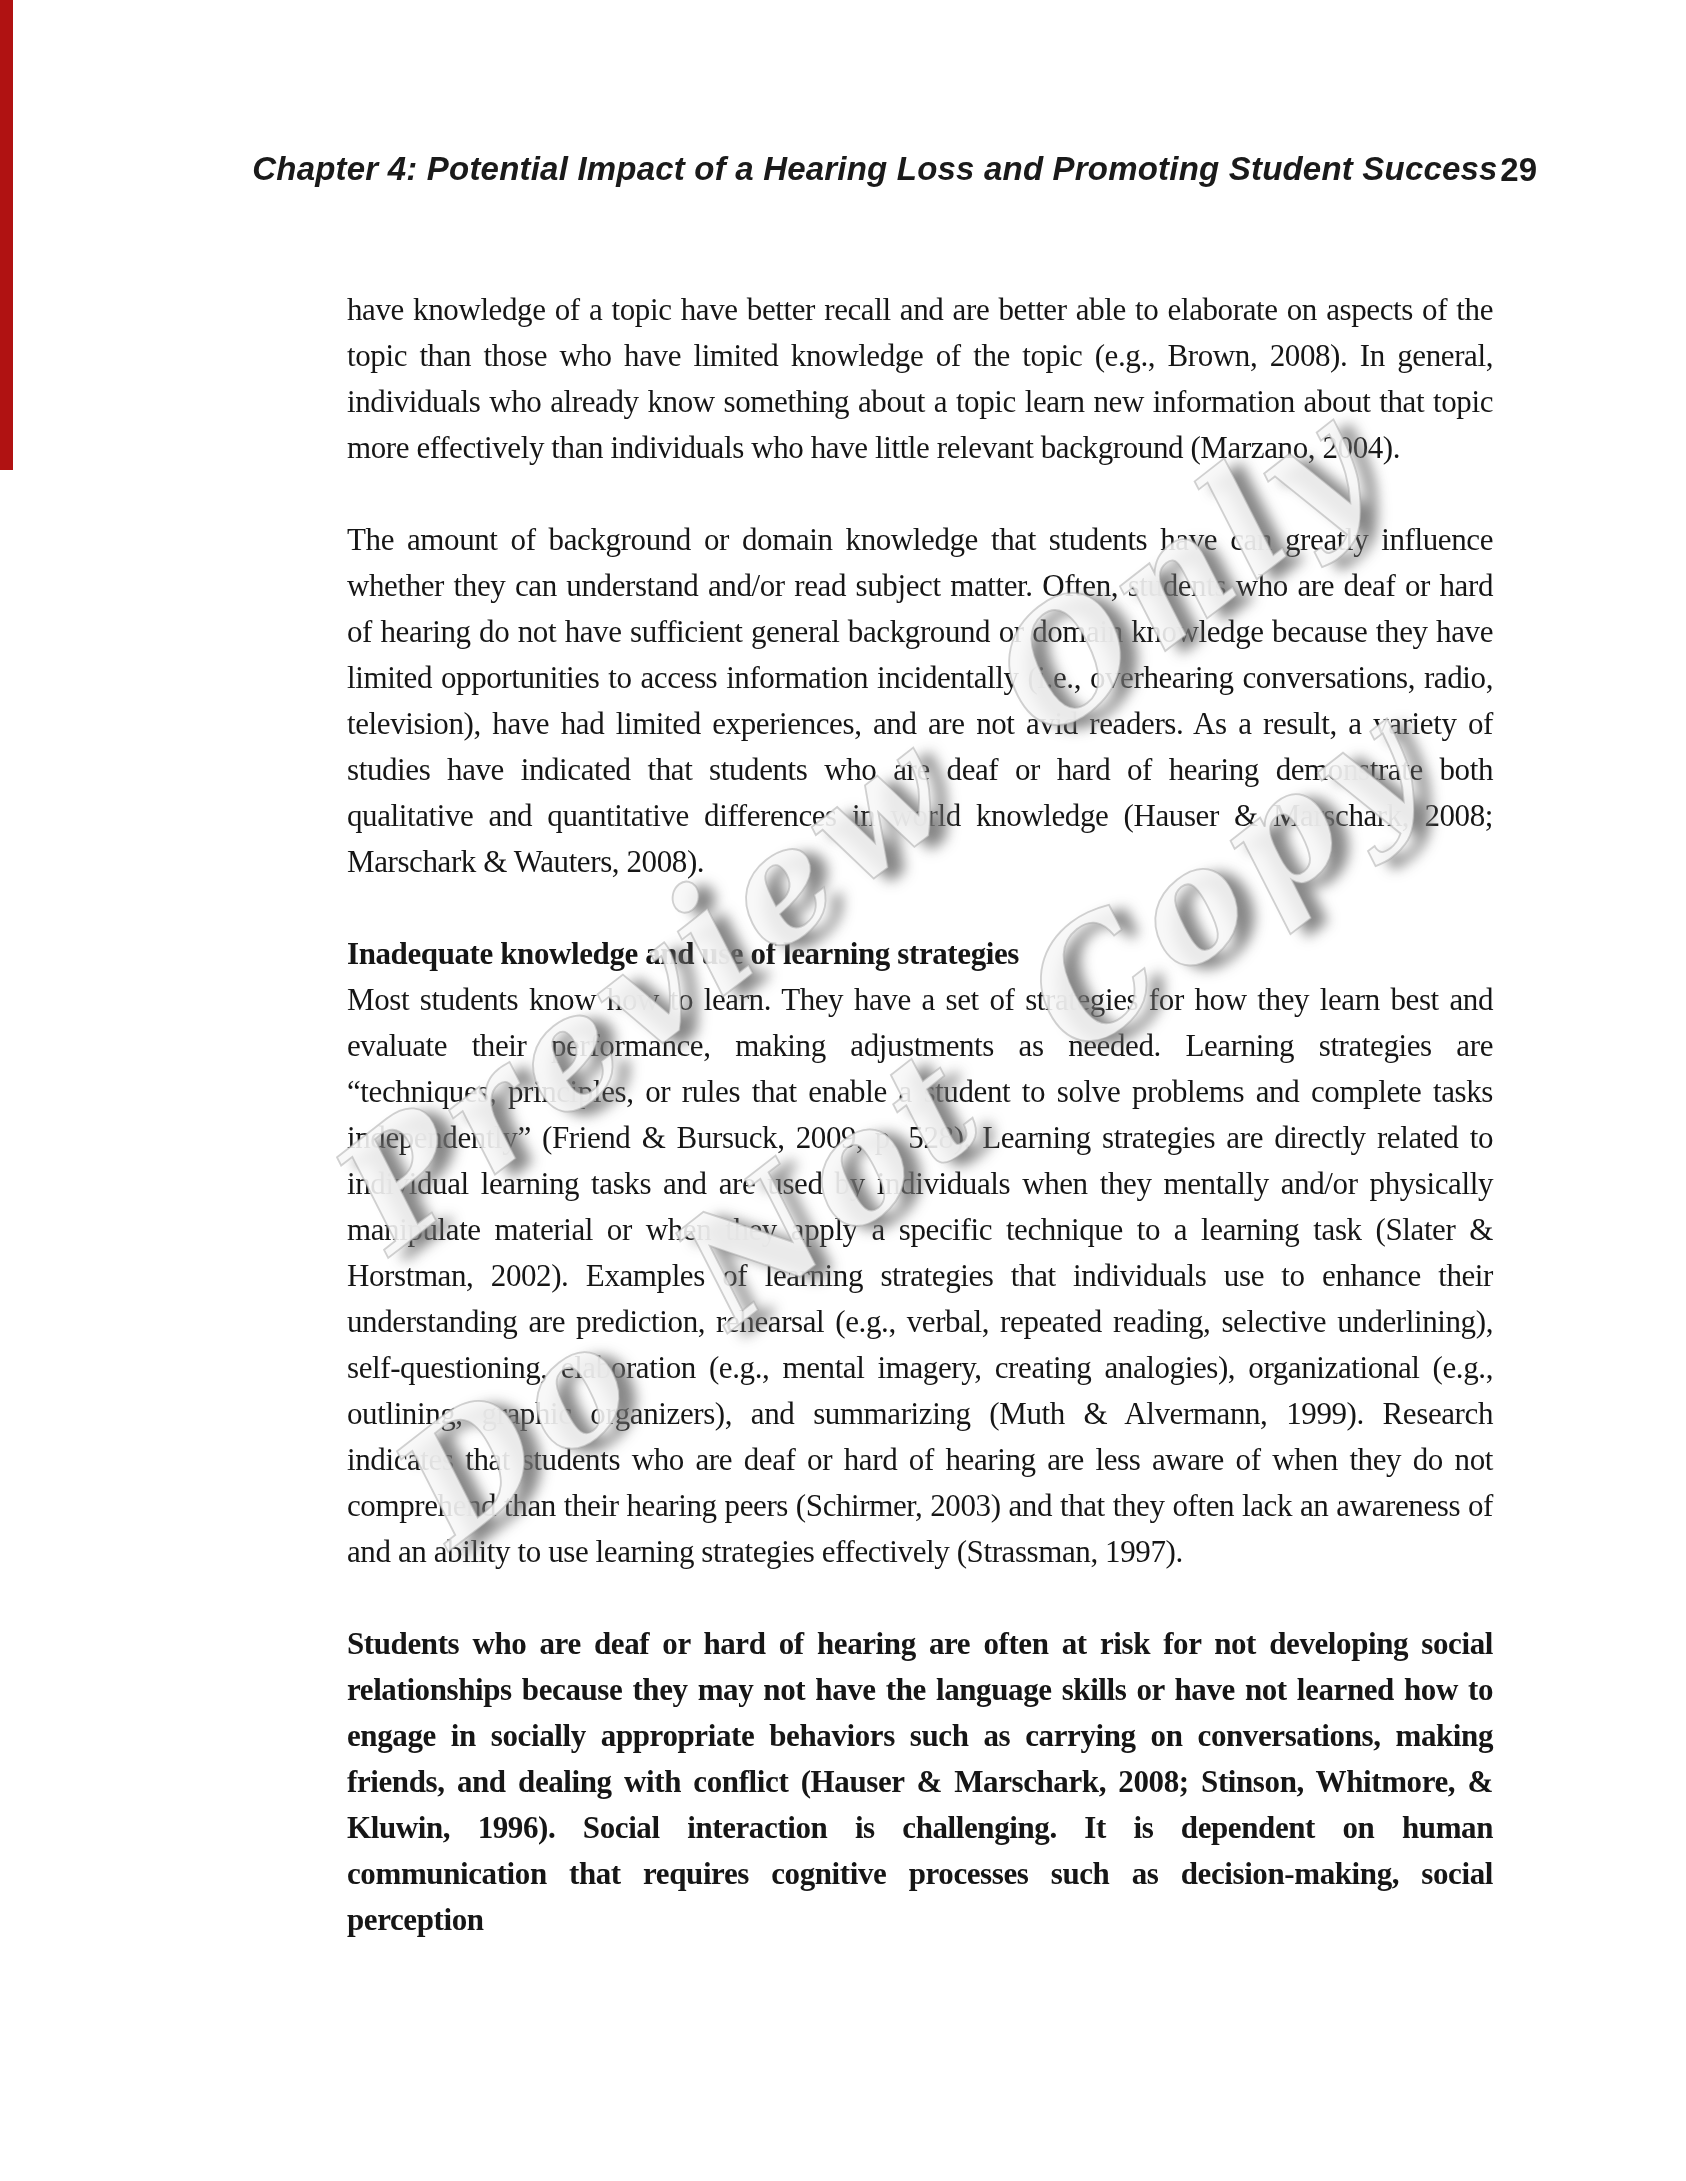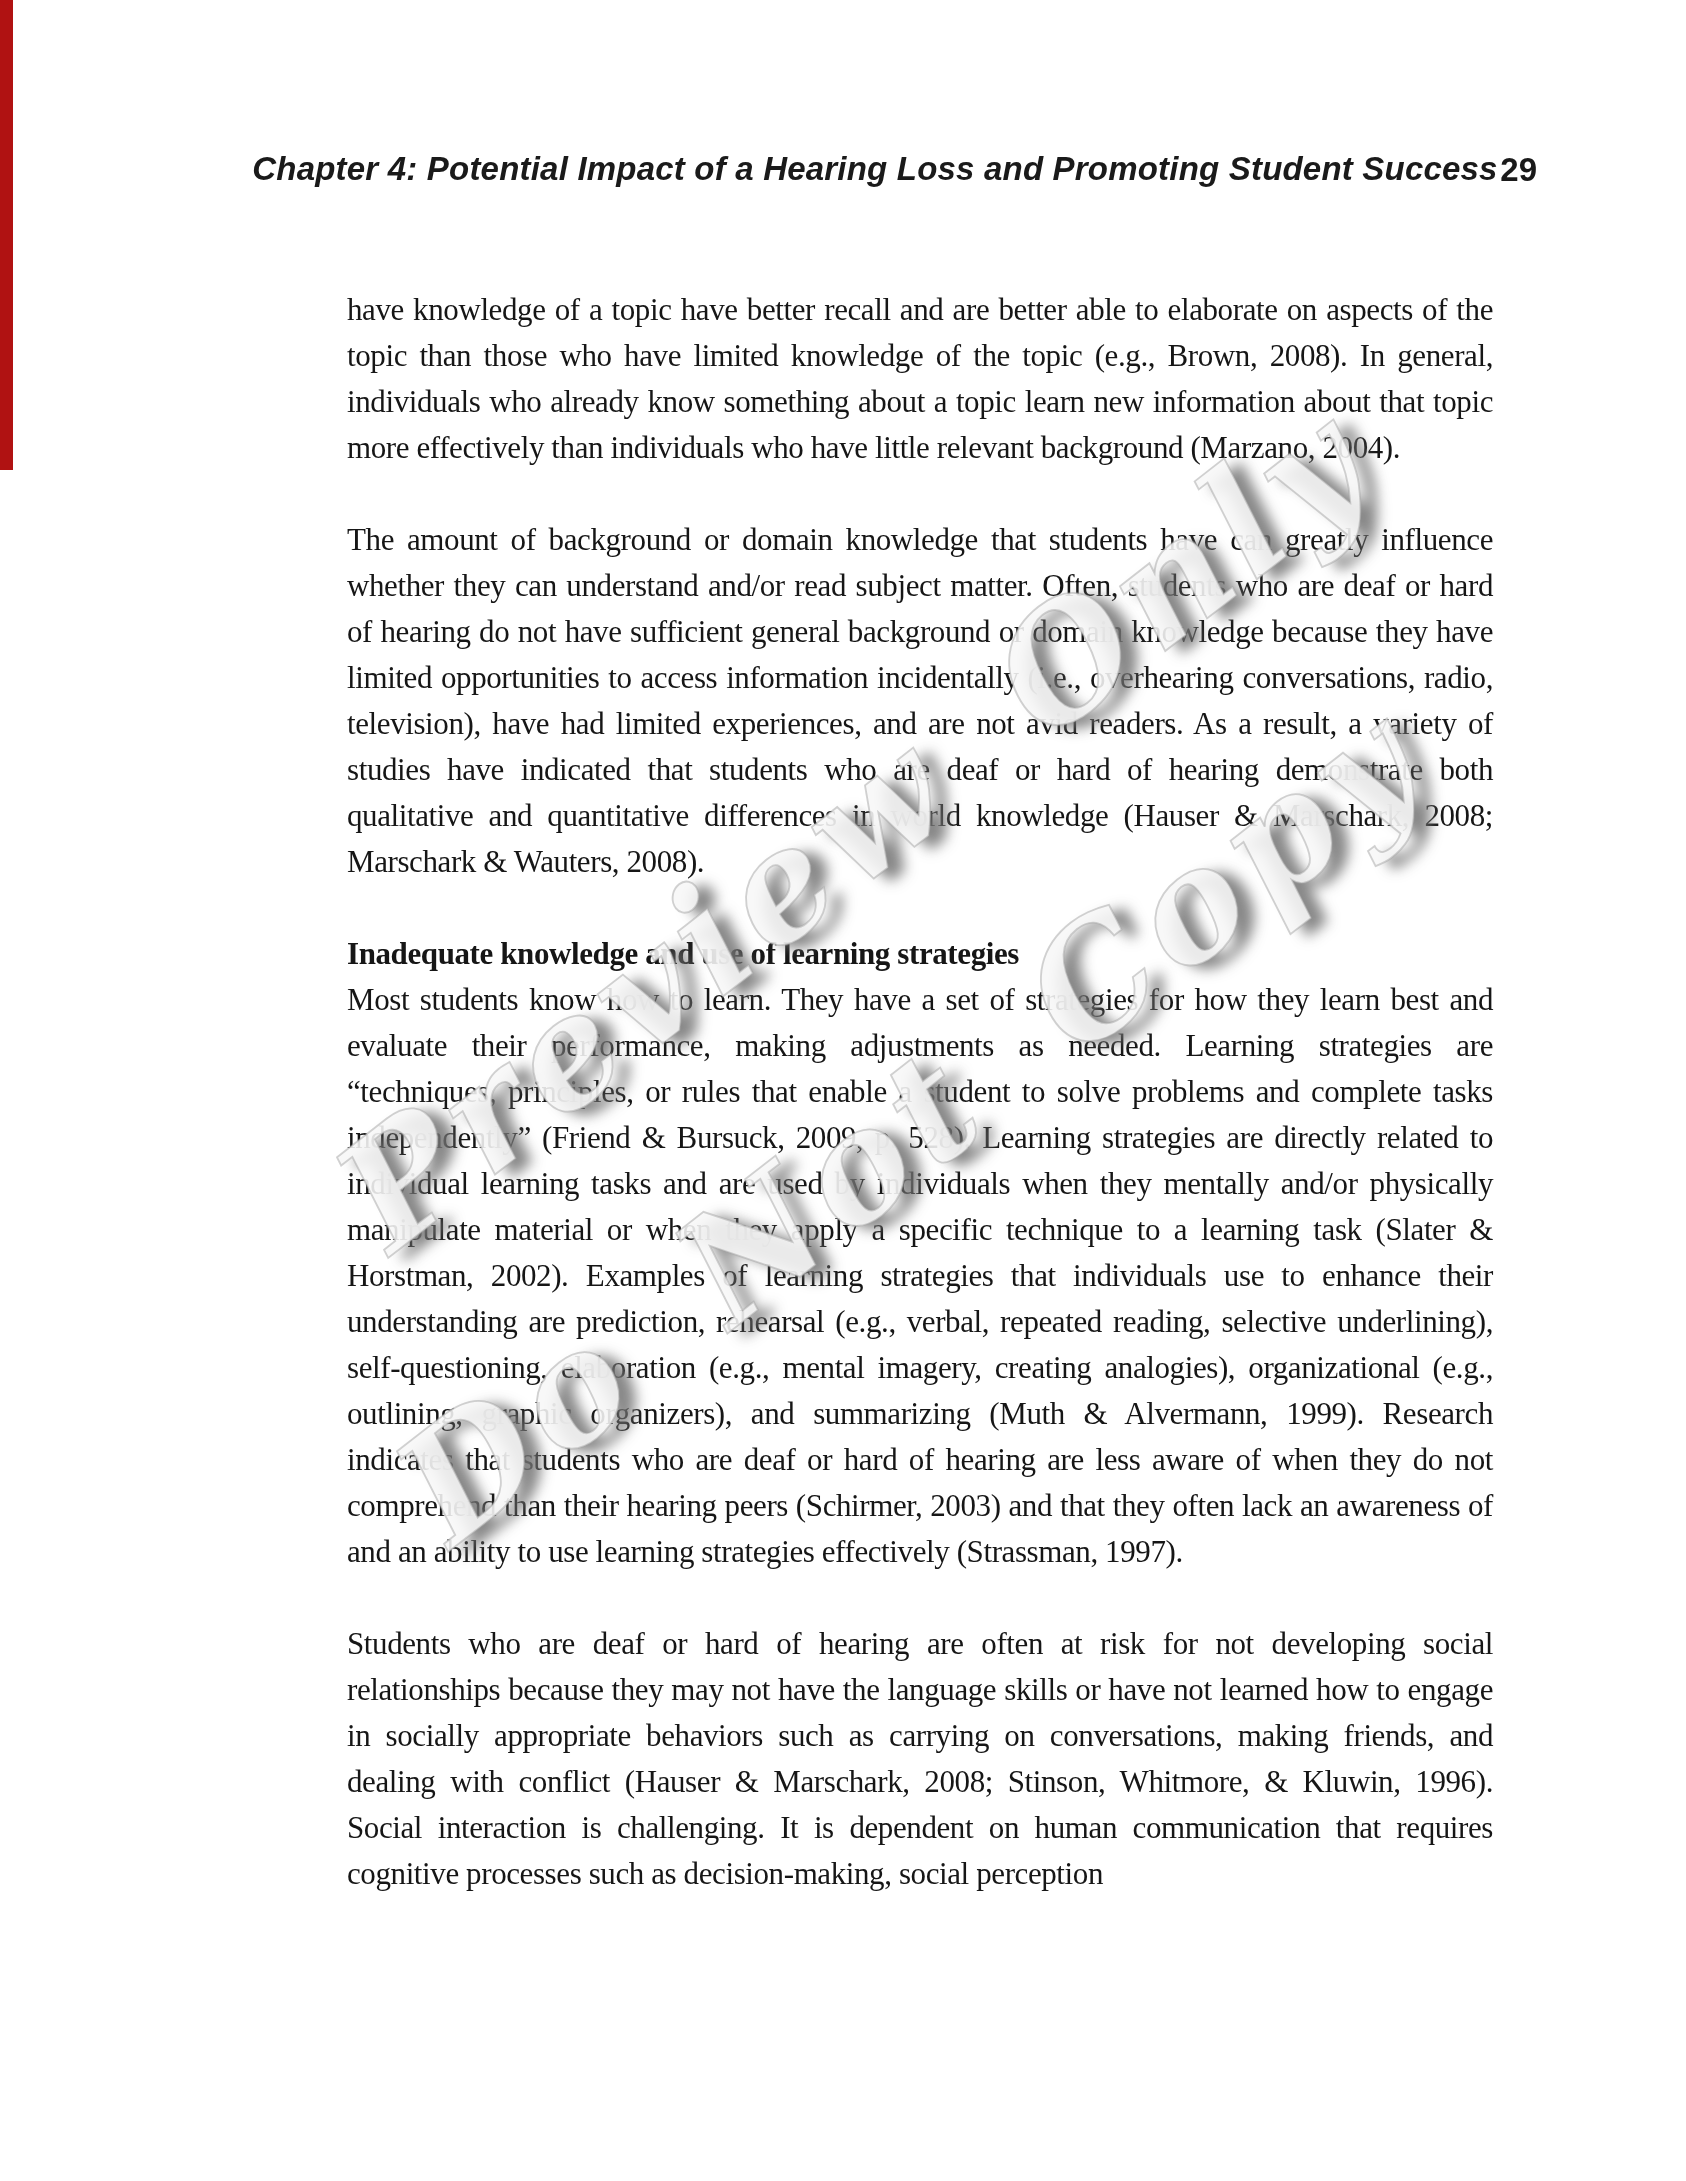--- a/index.html
+++ b/index.html
@@ -26,21 +26,21 @@
   .page-number {
     position:absolute; right:181px; top:0.9px;
     font-style:normal; font-weight:600;
   }
   .content {
     position:absolute; left:347px; top:287px; width:1146px;
     font-size:31px; line-height:46px;
     text-align:justify; letter-spacing:-0.4px;
   }
   .content p { margin:0 0 46px 0; }
-  .content p.last { margin-bottom:0; }
+  .content p.last { margin-bottom:0;font-weight:bold; }
   .section-heading {
     font-weight:bold;
     margin:37px 0 0 0;
     text-align:left;
     font-size:31px; line-height:46px;
   }
   .section-heading .tail { font-weight:normal; }
   .watermark {
     position:absolute;
     font-family:"DejaVu Serif", serif;

